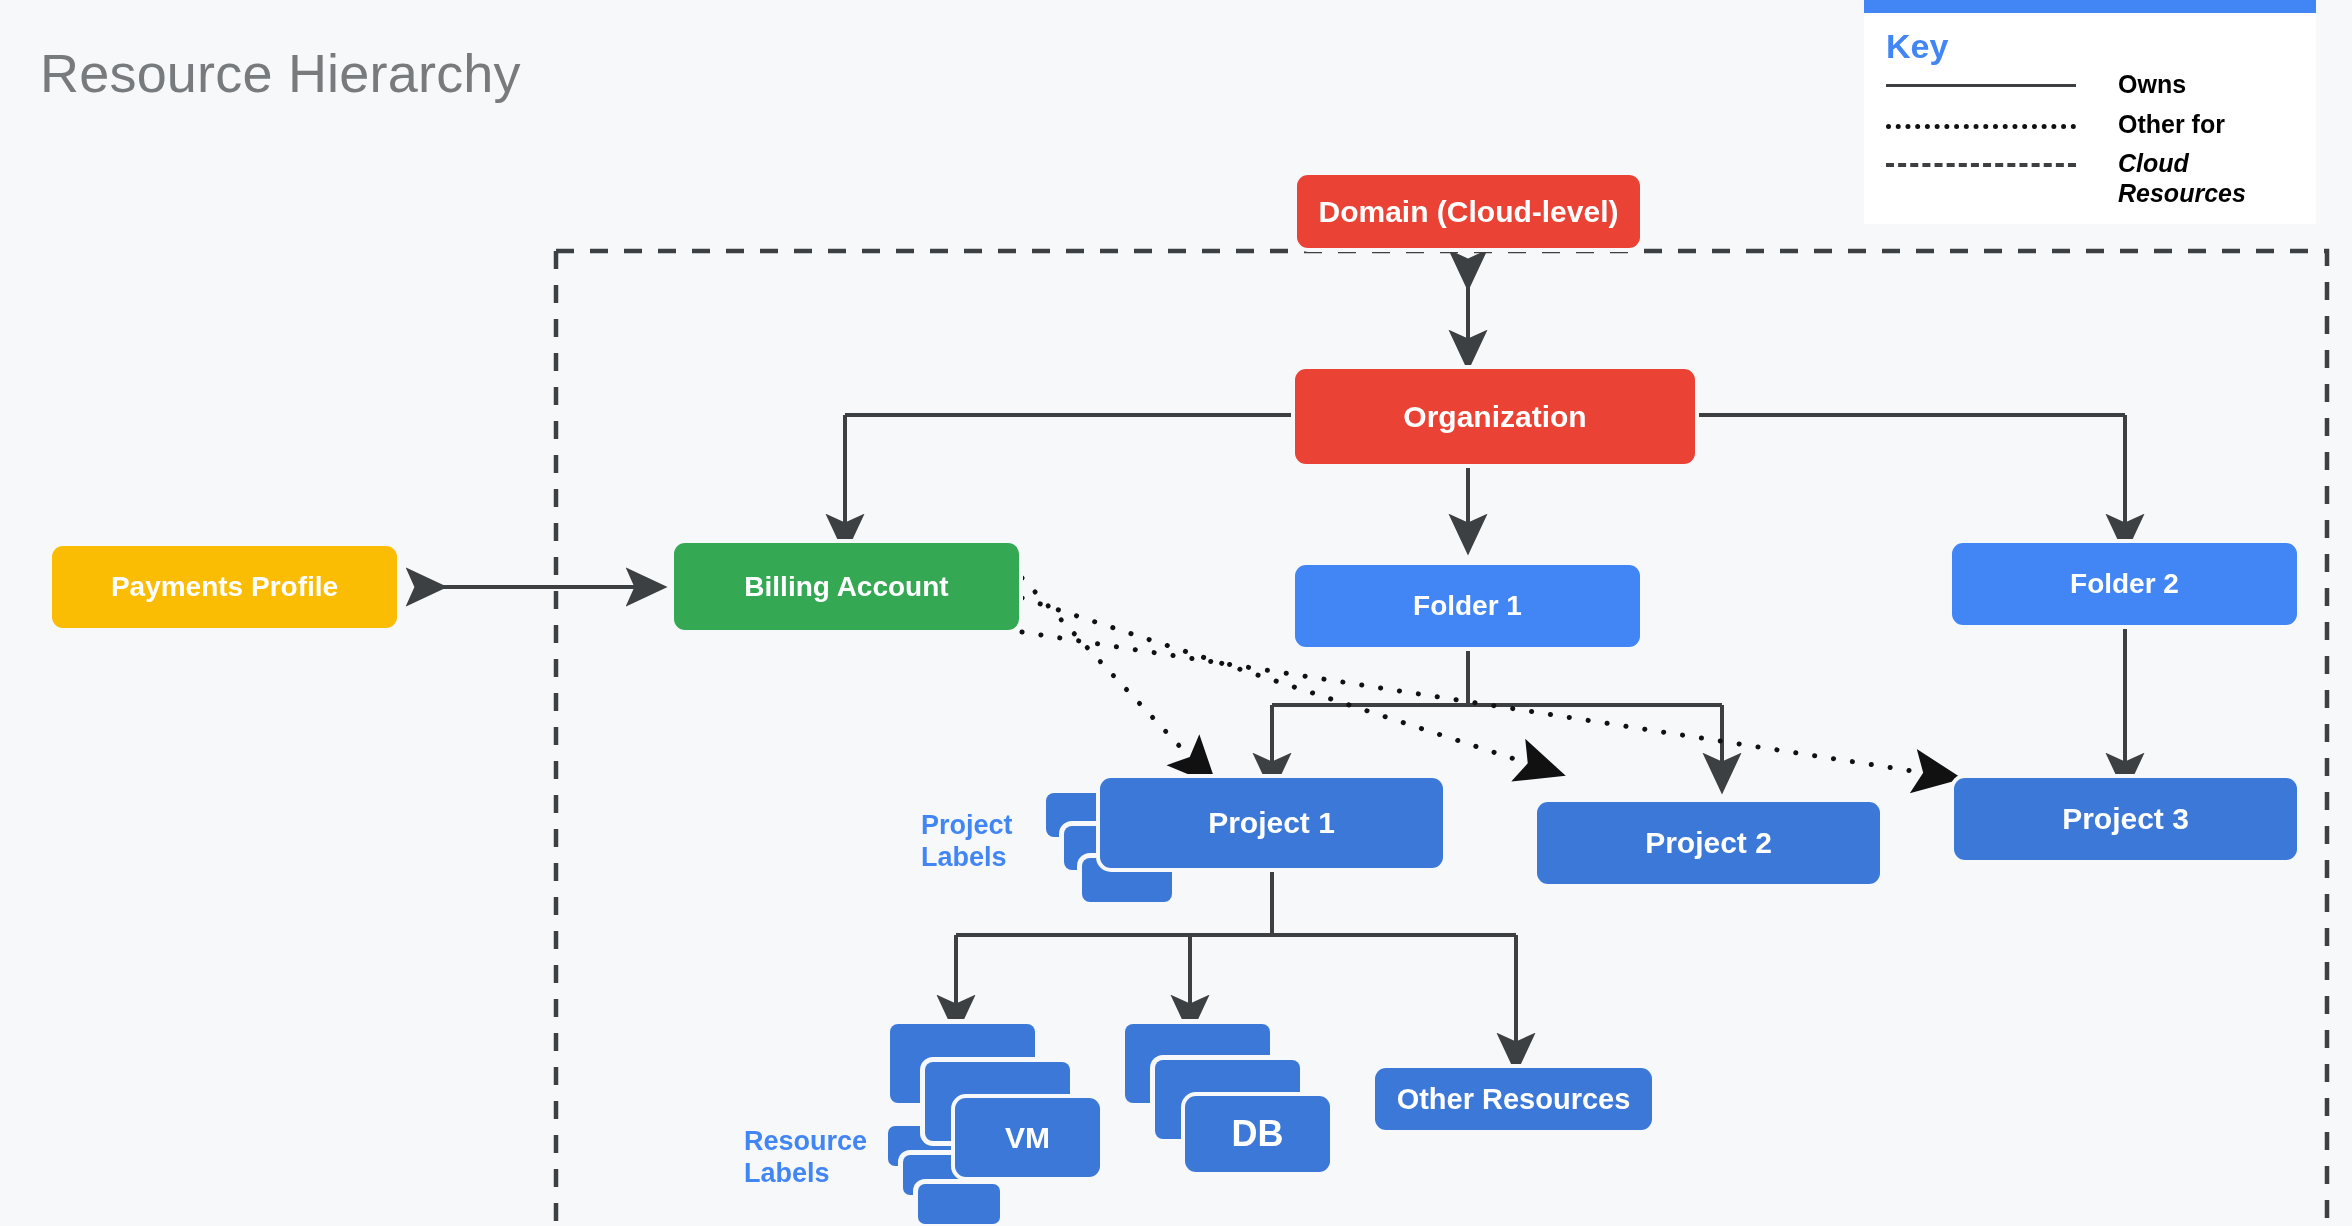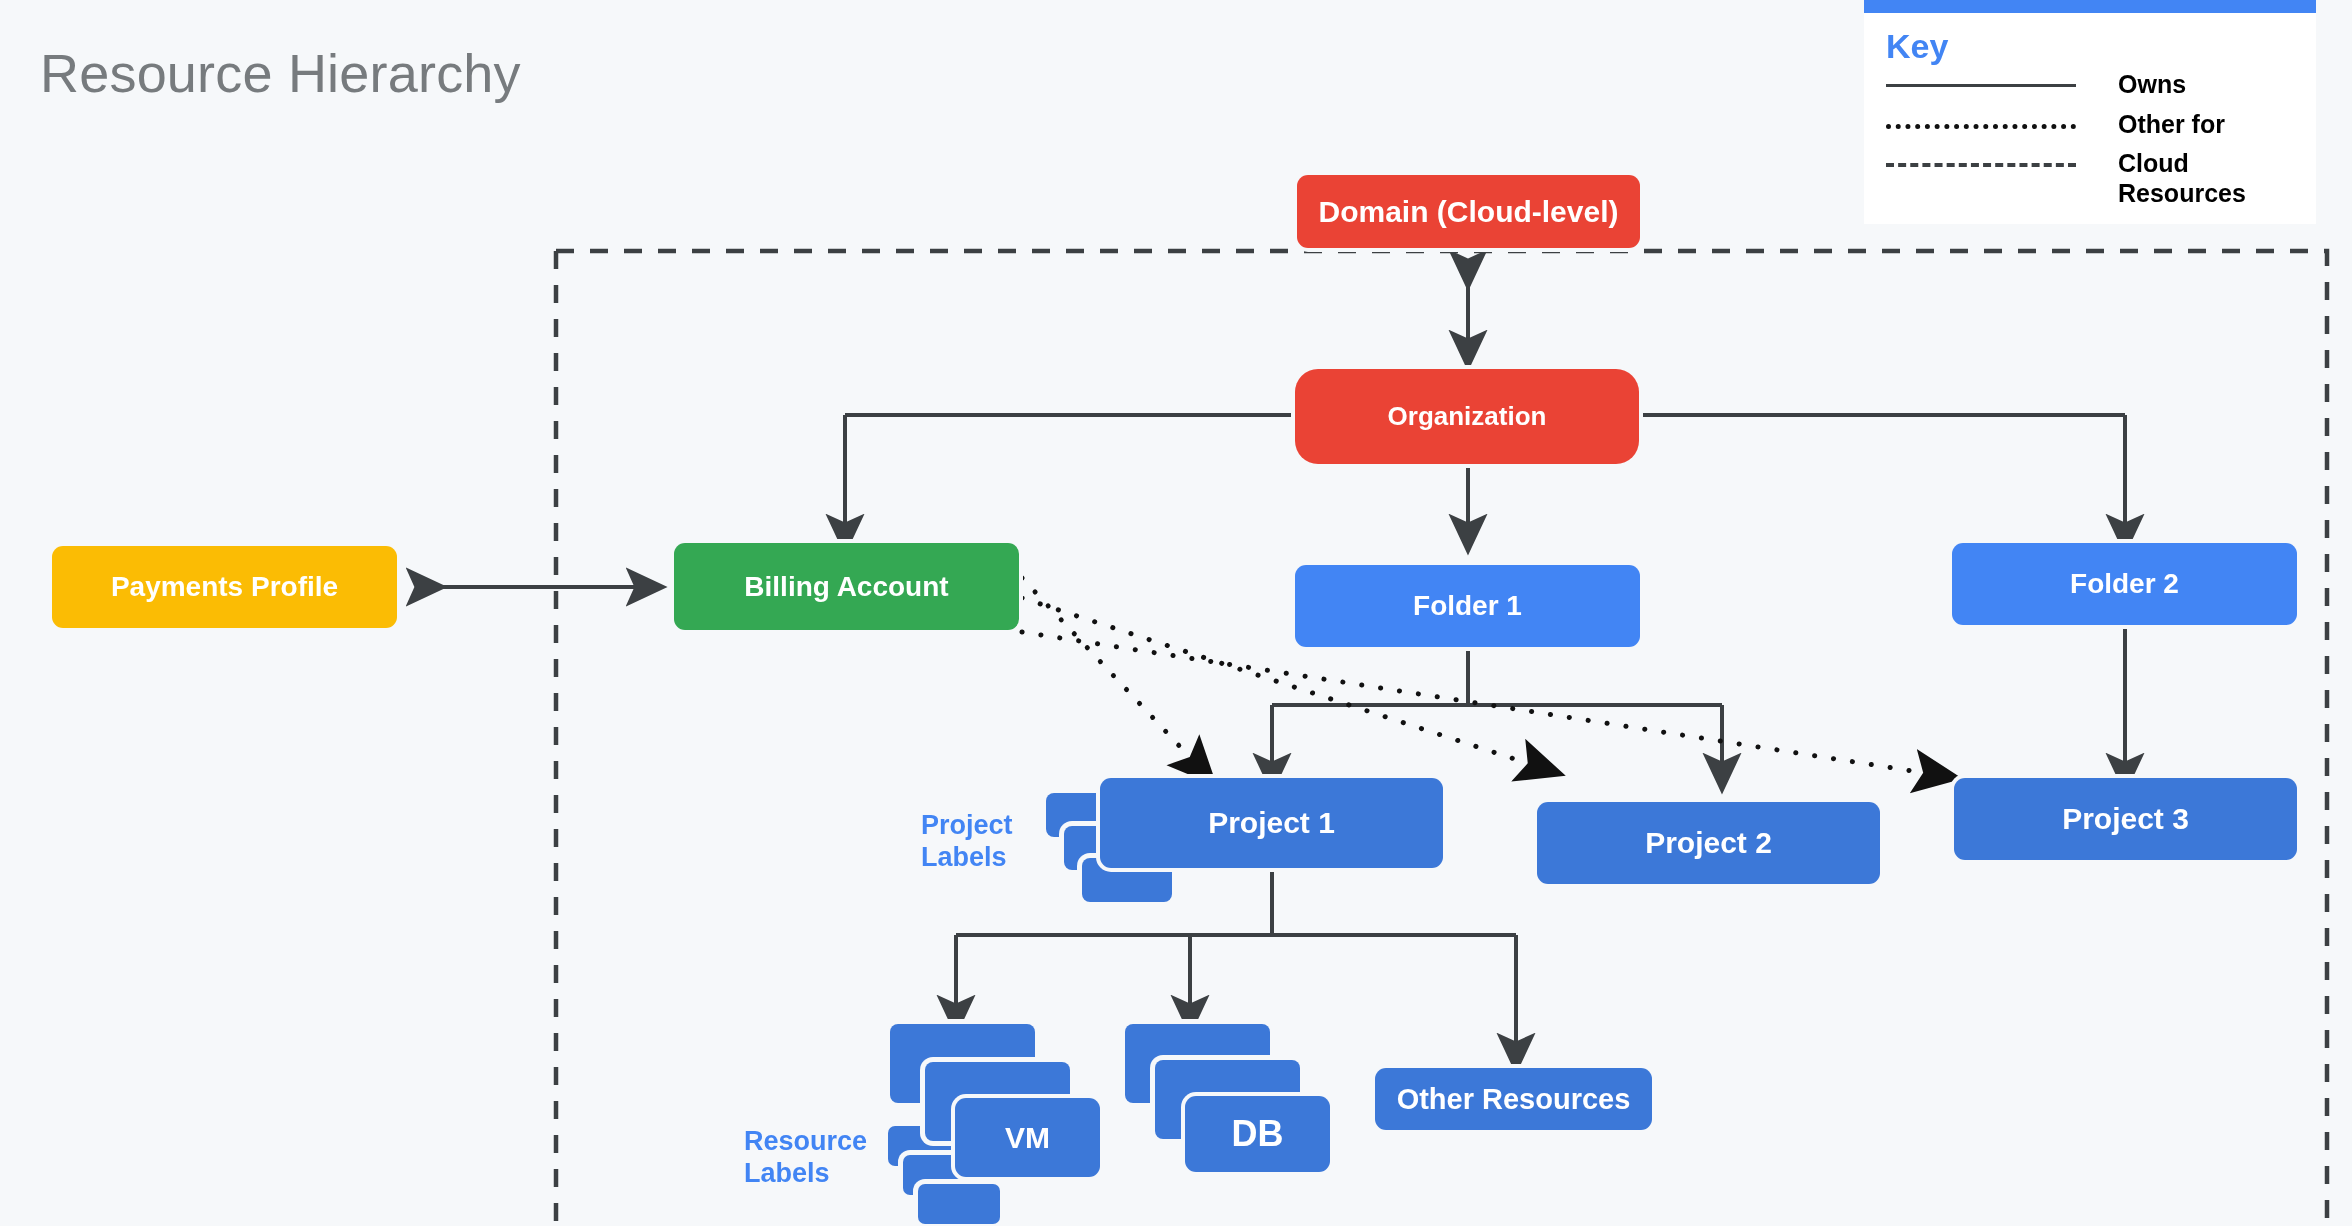--- a/index.html
+++ b/index.html
@@ -114,21 +114,21 @@
       <path d="M956,935 L956,1017" fill="none" stroke="#3c4043" stroke-width="4" marker-end="url(#ah)"></path>
       <path d="M1190,935 L1190,1017" fill="none" stroke="#3c4043" stroke-width="4" marker-end="url(#ah)"></path>
       <path d="M1516,935 L1516,1055" fill="none" stroke="#3c4043" stroke-width="4" marker-end="url(#ah)"></path>
     </g>
   </svg>
 
   <div class="node red" style="left:1297px;top:175px;width:343px;height:73px;font-size:30px;">
     <span>Domain (Cloud-level)</span>
   </div>
 
-  <div class="node red" style="left:1295px;top:369px;width:344px;height:95px;font-size:26px;border-radius:23px;">
+  <div class="node red" style="left:1295px;top:369px;width:400px;height:95px;font-size:30px;">
     <span>Organization</span>
   </div>
 
   <div class="node amber" style="left:52px;top:546px;width:345px;height:82px;font-size:28px;">
     <span>Payments Profile</span>
   </div>
 
   <div class="node green" style="left:674px;top:543px;width:345px;height:87px;font-size:28px;">
     <span>Billing Account</span>
   </div>
@@ -203,19 +203,19 @@
       <div class="klabel">Owns</div>
     </div>
 
     <div class="krow">
       <div class="kline dotted"></div>
       <div class="klabel">Other for</div>
     </div>
 
     <div class="krow last">
       <div class="kline dashed"></div>
-      <div class="klabel" style="width:150px;">
+      <div class="klabel" style="width:150px;font-style:italic;">
         <span>Cloud Resources</span>
       </div>
     </div>
   </div>
 
 </div>
 
 </body></html>

